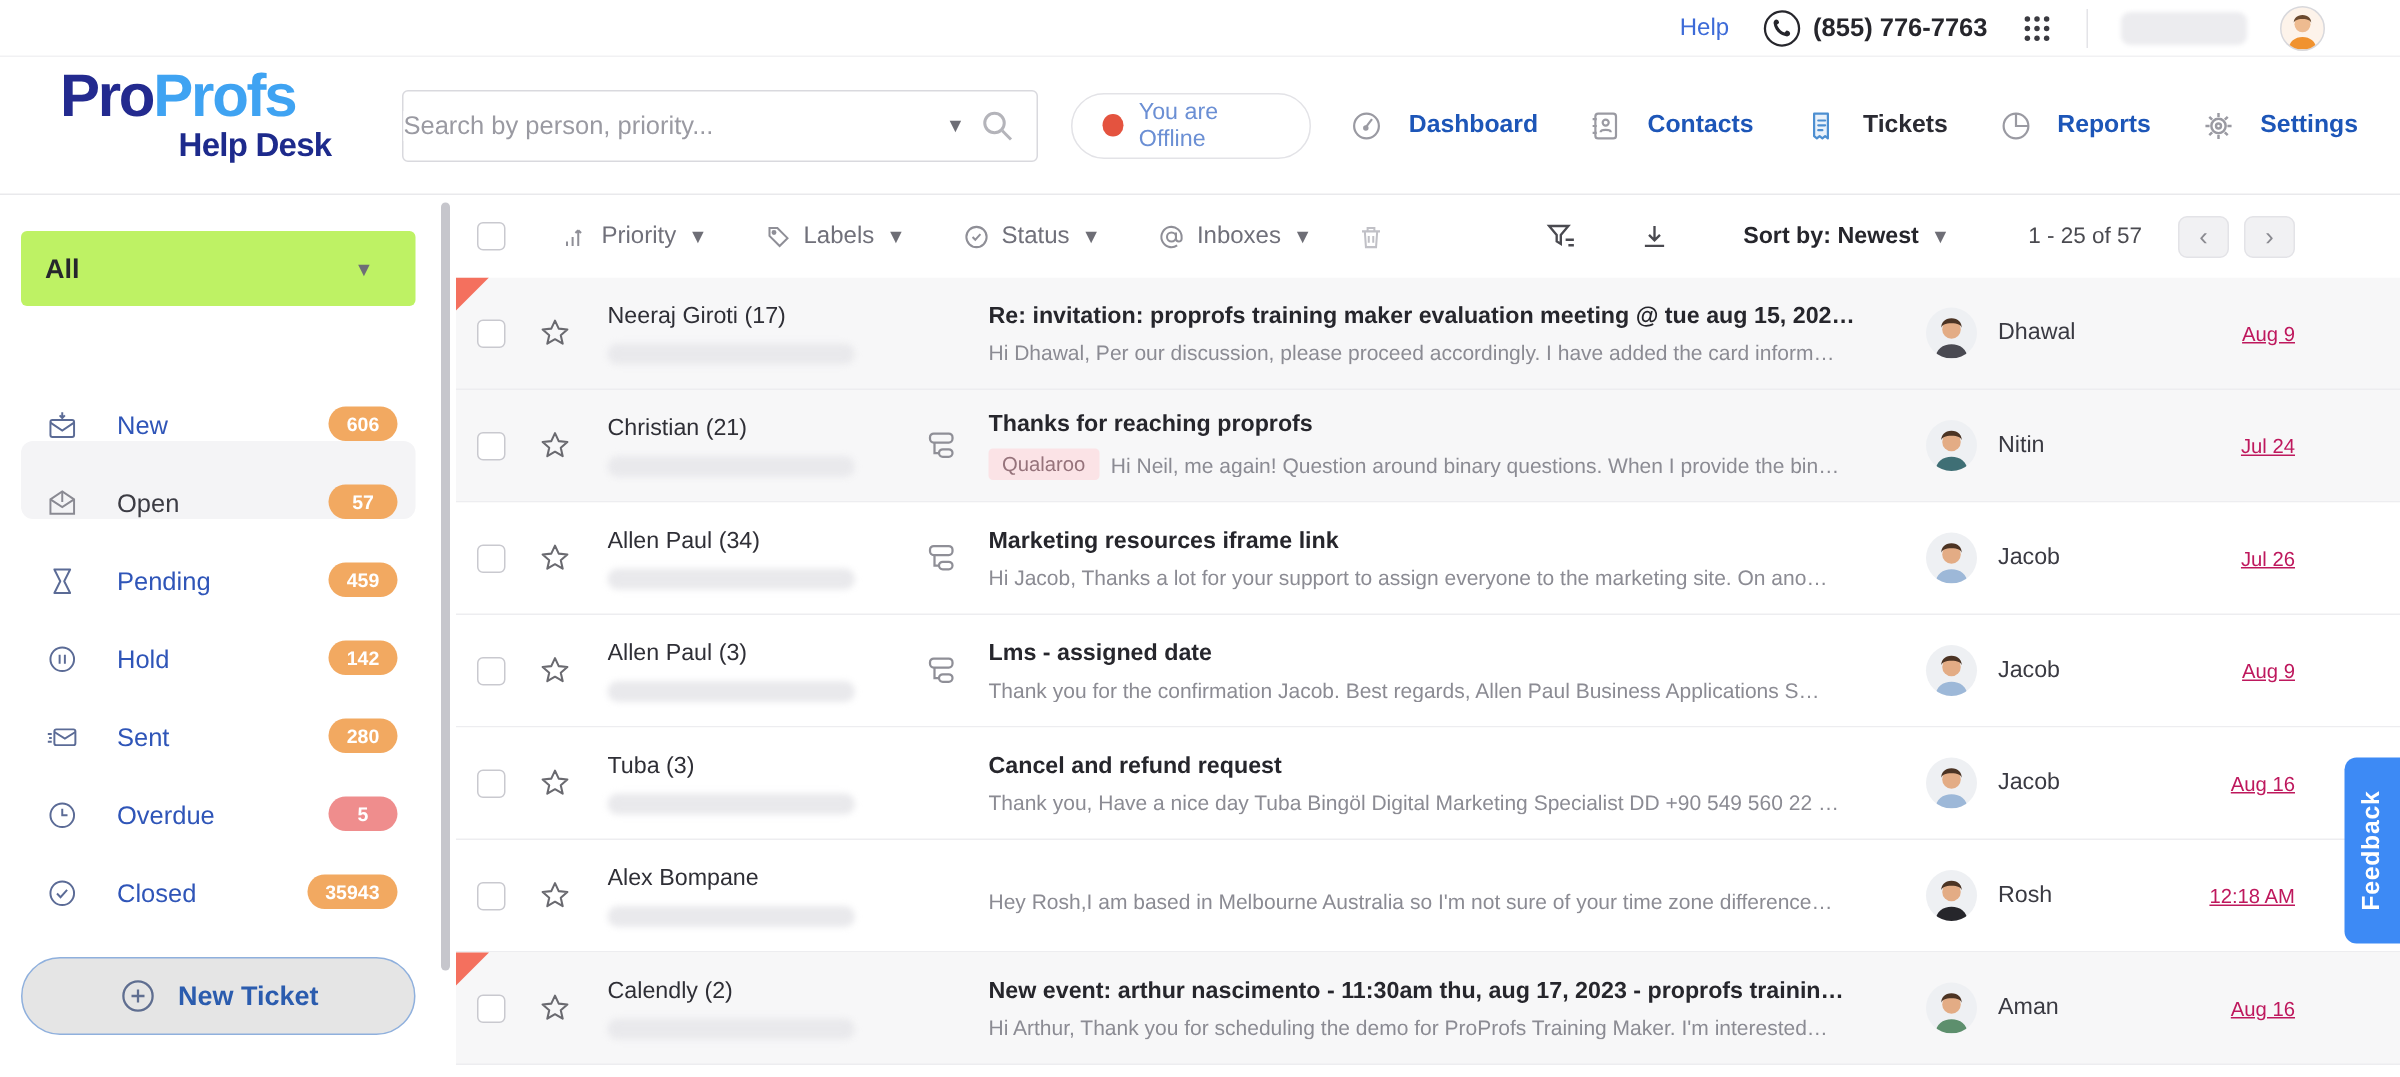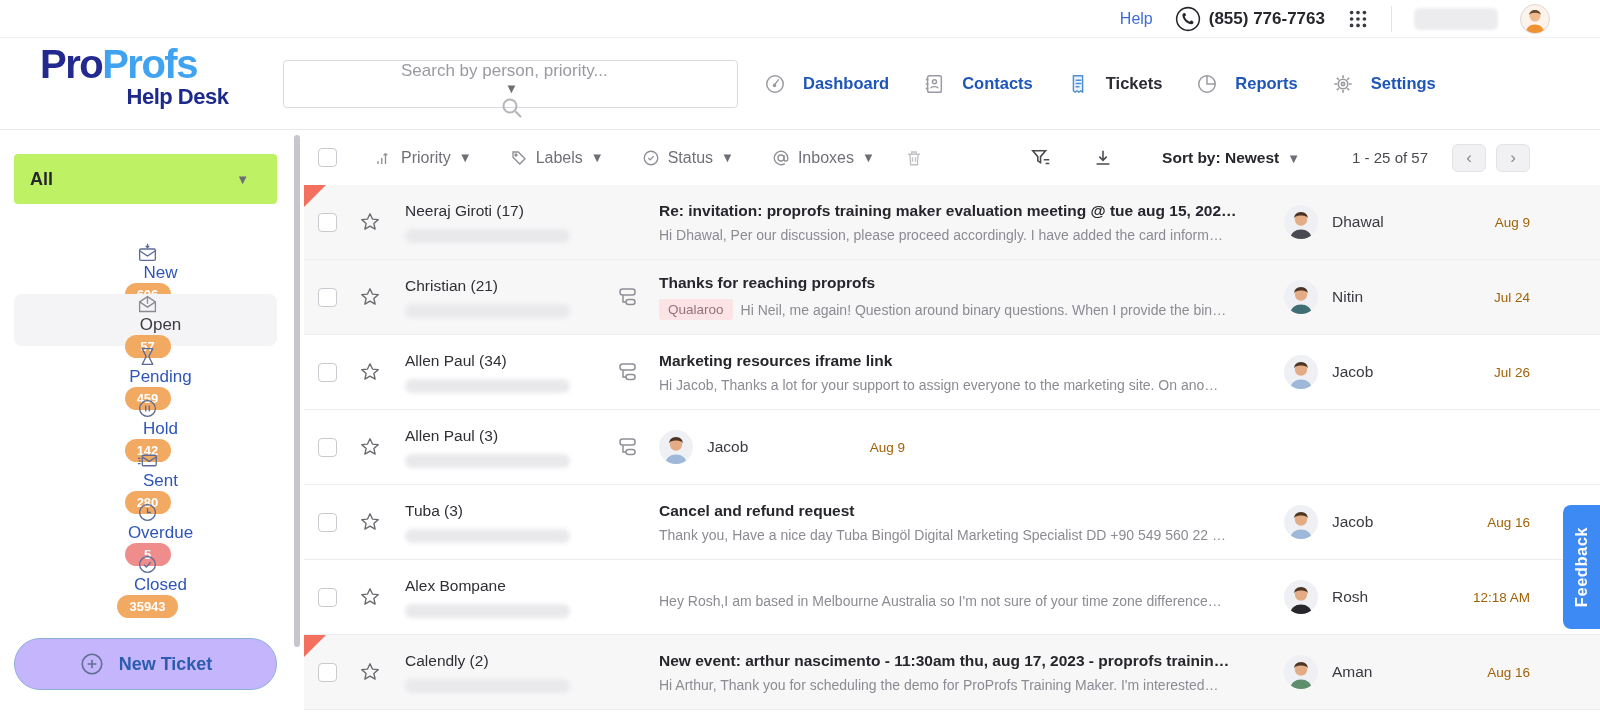--- a/index.html
+++ b/index.html
@@ -17,21 +17,21 @@
   .avatar-top { width:30px; height:30px; border-radius:50%; border:1px solid #d8d8dc;
     background:#fdf3ea; overflow:hidden; display:flex; align-items:flex-end; justify-content:center; }
 
   
   .header { height:92px; display:flex; align-items:center; border-bottom:1px solid #e9e9ec; padding:0 28px 0 40px; }
   .logo { width:215px; line-height:1; cursor:pointer; }
   .logo-row1 { font-size:40px; font-weight:700; letter-spacing:-1.5px; }
   .logo-pro { color:#232a8f; } .logo-profs { color:#3fa3f2; }
   .logo-row2 { font-size:22px; font-weight:800; color:#1d2a8c; text-align:center; margin:2px 0 16px 60px; letter-spacing:-0.5px; }
   .searchbox { width:455px; height:48px; border:1px solid #d9d9de; border-radius:4px;
-    display:flex; align-items:center; padding:0 14px 0 16px; margin-left:28px;flex-direction:column; }
+    display:flex; align-items:center; padding:0 14px 0 0; margin-left:28px; }
   .searchbox input { border:none; outline:none; flex:1; font-size:17px; color:#3a3a40;
     font-family:"Liberation Sans", sans-serif; }
   .searchbox input::placeholder { color:#9a9aa2; }
   .caret { color:#6e6e76; font-size:13px; margin:0 10px; }
   .offline-pill { display:flex; align-items:center; gap:10px; border:1px solid #e3e3e7;
     border-radius:22px; height:44px; padding:0 20px; margin-left:22px; cursor:pointer; }
   .offline-dot { width:15px; height:15px; border-radius:50%; background:#e4533f; }
   .offline-text { color:#6b8fd4; font-size:15.5px; }
   .nav { display:flex; align-items:center; margin-left:26px; gap:34px; }
   .nav-item { display:flex; align-items:center; gap:17px; font-size:16.5px; font-weight:700;
@@ -39,31 +39,31 @@
   .nav-item.active { color:#2b2b33;justify-content:space-between; }
   .nav-item svg { flex:0 0 auto; }
 
   
   .content { display:flex; height:588px; position:relative; }
   .sidebar { width:290px; padding:24px 13px 0 14px; position:relative; }
   .all-select { height:50px; background:#bef264; border-radius:4px; display:flex;
     align-items:center; justify-content:space-between; padding:0 18px 0 16px;
     font-size:18px; font-weight:700; color:#26262c; cursor:pointer; }
   .side-list { margin-top:38px; display:flex; flex-direction:column; }
-  .side-item { height:52px; display:flex; align-items:center; padding:0 12px 0 16px;
-    border-radius:8px; cursor:pointer;flex-direction:column; }
+  .side-item { height:52px; display:flex; align-items:flex-end; padding:0 12px 0 16px;
+    border-radius:8px; cursor:pointer; }
   .side-item.active { background:#f4f4f6; }
   .side-item .s-ico { width:22px; display:flex; justify-content:center; }
   .side-item .s-label { margin-left:26px; font-size:17px; color:#2f55b8; flex:1; }
   .side-item.active .s-label { color:#3c3c44; }
   .badge { min-width:46px; text-align:center; background:#f2a961; color:#fff;
     font-size:13px; font-weight:700; border-radius:12px; padding:4px 12px; }
   .badge.alert { background:#ef8d8d; }
   .new-ticket-btn { position:absolute; left:14px; right:13px; bottom:28px; height:52px;
-    border:1px solid #8fb0dd; border-radius:26px; background:#c4b5fd; display:flex;
+    border:1px solid #8fb0dd; border-radius:26px; background:#e5e5e5; display:flex;
     align-items:center; justify-content:center; gap:14px; font-size:18px; font-weight:700;
     color:#2b5cae; cursor:pointer; }
 
   .scroll-gutter { width:14px; position:relative; }
   .scroll-thumb { position:absolute; top:5px; left:4px; width:6px; height:512px;
     background:#c6c6cc; border-radius:3px; }
 
   
   .list { flex:1; display:flex; flex-direction:column; min-width:0; }
   .toolbar { height:55px; display:flex; align-items:center; padding:0 70px 0 14px; flex:0 0 auto; }
@@ -96,21 +96,21 @@
   .subject-block { flex:1; min-width:0; padding-right:18px; }
   .subject { font-size:15.5px; font-weight:600; color:#26262c; white-space:nowrap; overflow:hidden; }
   .preview-line { margin-top:7px; display:flex; align-items:center; gap:8px; min-width:0; }
   .tag-badge { background:#fbe3e6; color:#96737b; font-size:13.5px; padding:3px 9px;
     border-radius:3px; flex:0 0 auto; }
   .preview { font-size:14px; color:#8b8b93; white-space:nowrap; overflow:hidden; flex:1; min-width:0; }
   .avatar { width:34px; height:34px; border-radius:50%; background:#eef0f3; overflow:hidden;
     flex:0 0 auto; display:flex; align-items:flex-end; justify-content:center; }
   .assignee { width:118px; margin-left:14px; font-size:15.5px; color:#3a3a42; flex:0 0 auto;
     white-space:nowrap; overflow:hidden; }
-  .r-date { width:80px; text-align:right; font-size:13.5px; color:#a16207; flex:0 0 auto; white-space:nowrap; }
+  .r-date { width:80px; text-align:right; font-size:13.5px; color:#be185d; flex:0 0 auto; white-space:nowrap;text-decoration:underline; }
 
   .feedback-tab { position:absolute; right:0; top:375px; width:37px; height:124px;
     background:#3d8af5; border-radius:8px 0 0 8px; display:flex; align-items:center;
     justify-content:center; cursor:pointer; z-index:5; }
   .feedback-tab span { writing-mode:vertical-rl; transform:rotate(180deg); color:#fff;
     font-size:16.5px; font-weight:700; letter-spacing:0.5px; }
 
   svg { display:block; }
 </style>
 </head>
@@ -161,20 +161,24 @@
     <input type="text" placeholder="Search by person, priority..." style="">
     <span class="caret">▼</span>
     <span>
       <svg width="24" height="24" viewBox="0 0 24 24" fill="none" stroke="#b4b4ba" stroke-width="2">
           <circle cx="10" cy="10" r="6.5"></circle>
           <path d="M15.2 15.2L21 21"></path>
         </svg>
     </span>
   </div>
 
+  <div class="offline-pill">
+    <span class="offline-dot"></span>
+    <span class="offline-text">You are Offline</span>
+  </div>
 
   <div class="nav">
     <div class="nav-item">
       <span>
         <svg width="22" height="22" viewBox="0 0 24 24" fill="none" stroke="#9a9aa2" stroke-width="1.6">
             <circle cx="12" cy="12" r="9"></circle>
             <path d="M11 13.5L16 7"></path>
             <circle cx="11.5" cy="13.5" r="1.2" fill="#9a9aa2"></circle>
           </svg>
       </span>
@@ -516,20 +520,27 @@
           </div>
           <div class="thread-slot">
             <span>
               <svg width="24" height="24" viewBox="0 0 24 24" fill="none" stroke="#8f8f97" stroke-width="1.5">
                 <rect x="3" y="4" width="15" height="6" rx="2.5"></rect>
                 <path d="M6 10v7h3"></path>
                 <rect x="9" y="14.5" width="9" height="5" rx="2.5"></rect>
               </svg>
             </span>
           </div>
+          <div class="subject-block">
+            <div class="subject">Lms - assigned date</div>
+            <div class="preview-line">
+
+              <span class="preview">Thank you for the confirmation Jacob. Best regards, Allen Paul Business Applications S…</span>
+            </div>
+          </div>
           <div class="avatar" style="--shirt: #9db8d8;">
             <svg width="30" height="30" viewBox="0 0 34 34">
               <circle cx="17" cy="12" r="7" fill="#e3ac85"></circle>
               <path d="M17 3.5c-5 0-8.2 3.6-7.6 7.5 0-2.1 3.1-3.6 7.6-3.6s7.6 1.5 7.6 3.6C25.2 7.1 22 3.5 17 3.5z" fill="#4c3424"></path>
               <path d="M5 34c0-7 5.5-10.8 12-10.8S29 27 29 34z" fill="var(--shirt, #8aa5c8)"></path>
             </svg>
           </div>
           <div class="assignee">Jacob</div>
           <div class="r-date">Aug 9</div>
         </div>

